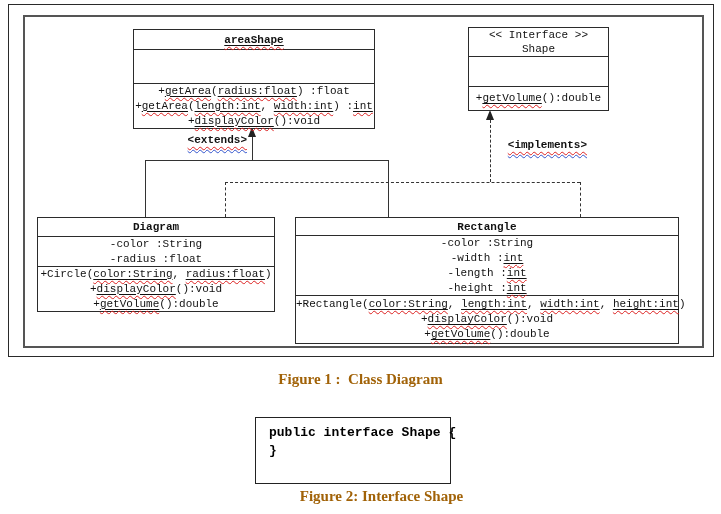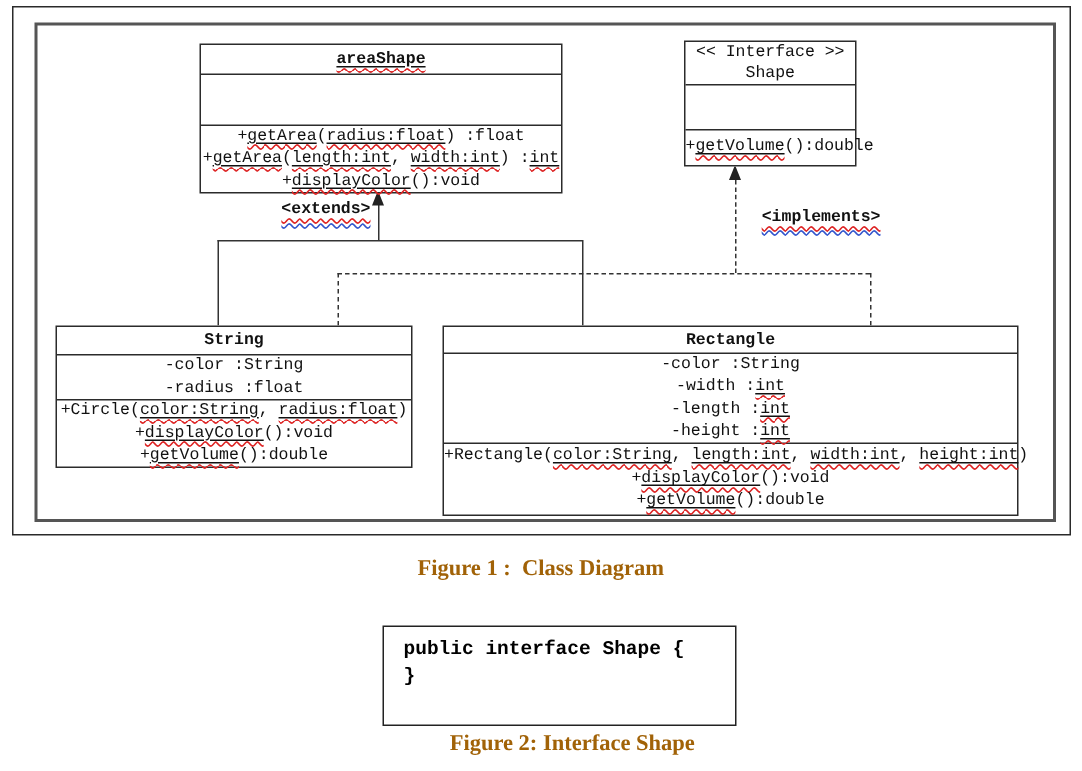--- a/index.html
+++ b/index.html
@@ -26,21 +26,21 @@
   .uml-line{white-space:pre;}
   
   .u{text-decoration:underline solid #111;text-decoration-thickness:1px;text-underline-offset:2px;}
   .wr{text-decoration:underline wavy #d22;text-decoration-thickness:1px;text-underline-offset:3px;}
   .wb{text-decoration:underline wavy #35c;text-decoration-thickness:1px;text-underline-offset:5.5px;}
   .rel-label{position:absolute;font-size:11px;font-weight:bold;white-space:pre;text-align:right;}
   
   .caption{position:absolute;left:0;width:721px;text-align:center;white-space:pre;
            font-family:"Liberation Serif","DejaVu Serif",serif;font-weight:bold;font-size:15px;color:#a16207;}
   
-  .codebox{position:absolute;left:255px;top:417px;width:236px;height:67px;box-sizing:border-box;
+  .codebox{position:absolute;left:255px;top:417px;width:196px;height:67px;box-sizing:border-box;
            border:1.2px solid #222;background:#fff;padding:6px 0 0 13px;}
   .code-line{font-family:"Liberation Mono","DejaVu Sans Mono",monospace;font-weight:bold;
              font-size:13px;line-height:18px;white-space:pre;color:#000;}
 </style>
 </head>
 <body>
 
 <div class="page">
 
   <div class="frame outer"></div>
@@ -60,27 +60,27 @@
 
   <div class="rel-label" style="left:177px;top:134px;width:70px;"><span class="wb"><span class="wr">&lt;extends&gt;</span></span></div>
   <div class="rel-label" style="left:497px;top:139px;width:90px;"><span class="wb"><span class="wr">&lt;implements&gt;</span></span></div>
 
   <div id="diagram-layer">
       <div class="uml-box" style="left: 133px; top: 29px; width: 242px;">
         <div class="uml-sec title bold" style="height: 19px;"><div class="uml-line"><span class="wr"><span class="u">areaShape</span></span></div></div>
         <div class="uml-sec attrs" style="height: 34px;"></div>
         <div class="uml-sec methods" style="height: 45px;"><div class="uml-line"><span>+</span><span class="wr"><span class="u">getArea</span></span><span>(</span><span class="wr"><span class="u">radius:float</span></span><span>) :float</span></div><div class="uml-line"><span>+</span><span class="wr"><span class="u">getArea</span></span><span>(</span><span class="wr"><span class="u">length:int</span></span><span>, </span><span class="wr"><span class="u">width:int</span></span><span>) :</span><span class="wr"><span class="u">int</span></span></div><div class="uml-line"><span>+</span><span class="wr"><span class="u">displayColor</span></span><span>():void</span></div></div>
       </div>
-      <div class="uml-box" style="left: 456px; top: 27px; width: 115px;">
+      <div class="uml-box" style="left: 468px; top: 27px; width: 141px;">
         <div class="uml-sec title" style="height: 28px;"><div class="uml-line"><span>&lt;&lt; Interface &gt;&gt;</span></div><div class="uml-line"><span>Shape</span></div></div>
         <div class="uml-sec attrs" style="height: 30px;"></div>
         <div class="uml-sec methods" style="height: 24px;"><div class="uml-line"><span>+</span><span class="wr"><span class="u">getVolume</span></span><span>():double</span></div></div>
       </div>
       <div class="uml-box" style="left: 37px; top: 217px; width: 238px;">
-        <div class="uml-sec title bold" style="height: 18px;"><div class="uml-line"><span>String</span></div></div>
+        <div class="uml-sec title bold" style="height: 18px;"><div class="uml-line"><span>Diagram</span></div></div>
         <div class="uml-sec attrs" style="height: 30px;"><div class="uml-line"><span>-color :String</span></div><div class="uml-line"><span>-radius :float</span></div></div>
         <div class="uml-sec methods" style="height: 45px;"><div class="uml-line"><span>+Circle(</span><span class="wr"><span class="u">color:String</span></span><span>, </span><span class="wr"><span class="u">radius:float</span></span><span>)</span></div><div class="uml-line"><span>+</span><span class="wr"><span class="u">displayColor</span></span><span>():void</span></div><div class="uml-line"><span>+</span><span class="wr"><span class="u">getVolume</span></span><span>():double</span></div></div>
       </div>
       <div class="uml-box" style="left: 295px; top: 217px; width: 384px;">
         <div class="uml-sec title bold" style="height: 17px;"><div class="uml-line"><span>Rectangle</span></div></div>
         <div class="uml-sec attrs" style="height: 60px;"><div class="uml-line"><span>-color :String</span></div><div class="uml-line"><span>-width :</span><span class="wr"><span class="u">int</span></span></div><div class="uml-line"><span>-length :</span><span class="wr"><span class="u">int</span></span></div><div class="uml-line"><span>-height :</span><span class="wr"><span class="u">int</span></span></div></div>
         <div class="uml-sec methods" style="height: 48px;"><div class="uml-line"><span>+Rectangle(</span><span class="wr"><span class="u">color:String</span></span><span>, </span><span class="wr"><span class="u">length:int</span></span><span>, </span><span class="wr"><span class="u">width:int</span></span><span>, </span><span class="wr"><span class="u">height:int</span></span><span>)</span></div><div class="uml-line"><span>+</span><span class="wr"><span class="u">displayColor</span></span><span>():void</span></div><div class="uml-line"><span>+</span><span class="wr"><span class="u">getVolume</span></span><span>():double</span></div></div>
       </div>
     </div>
 

